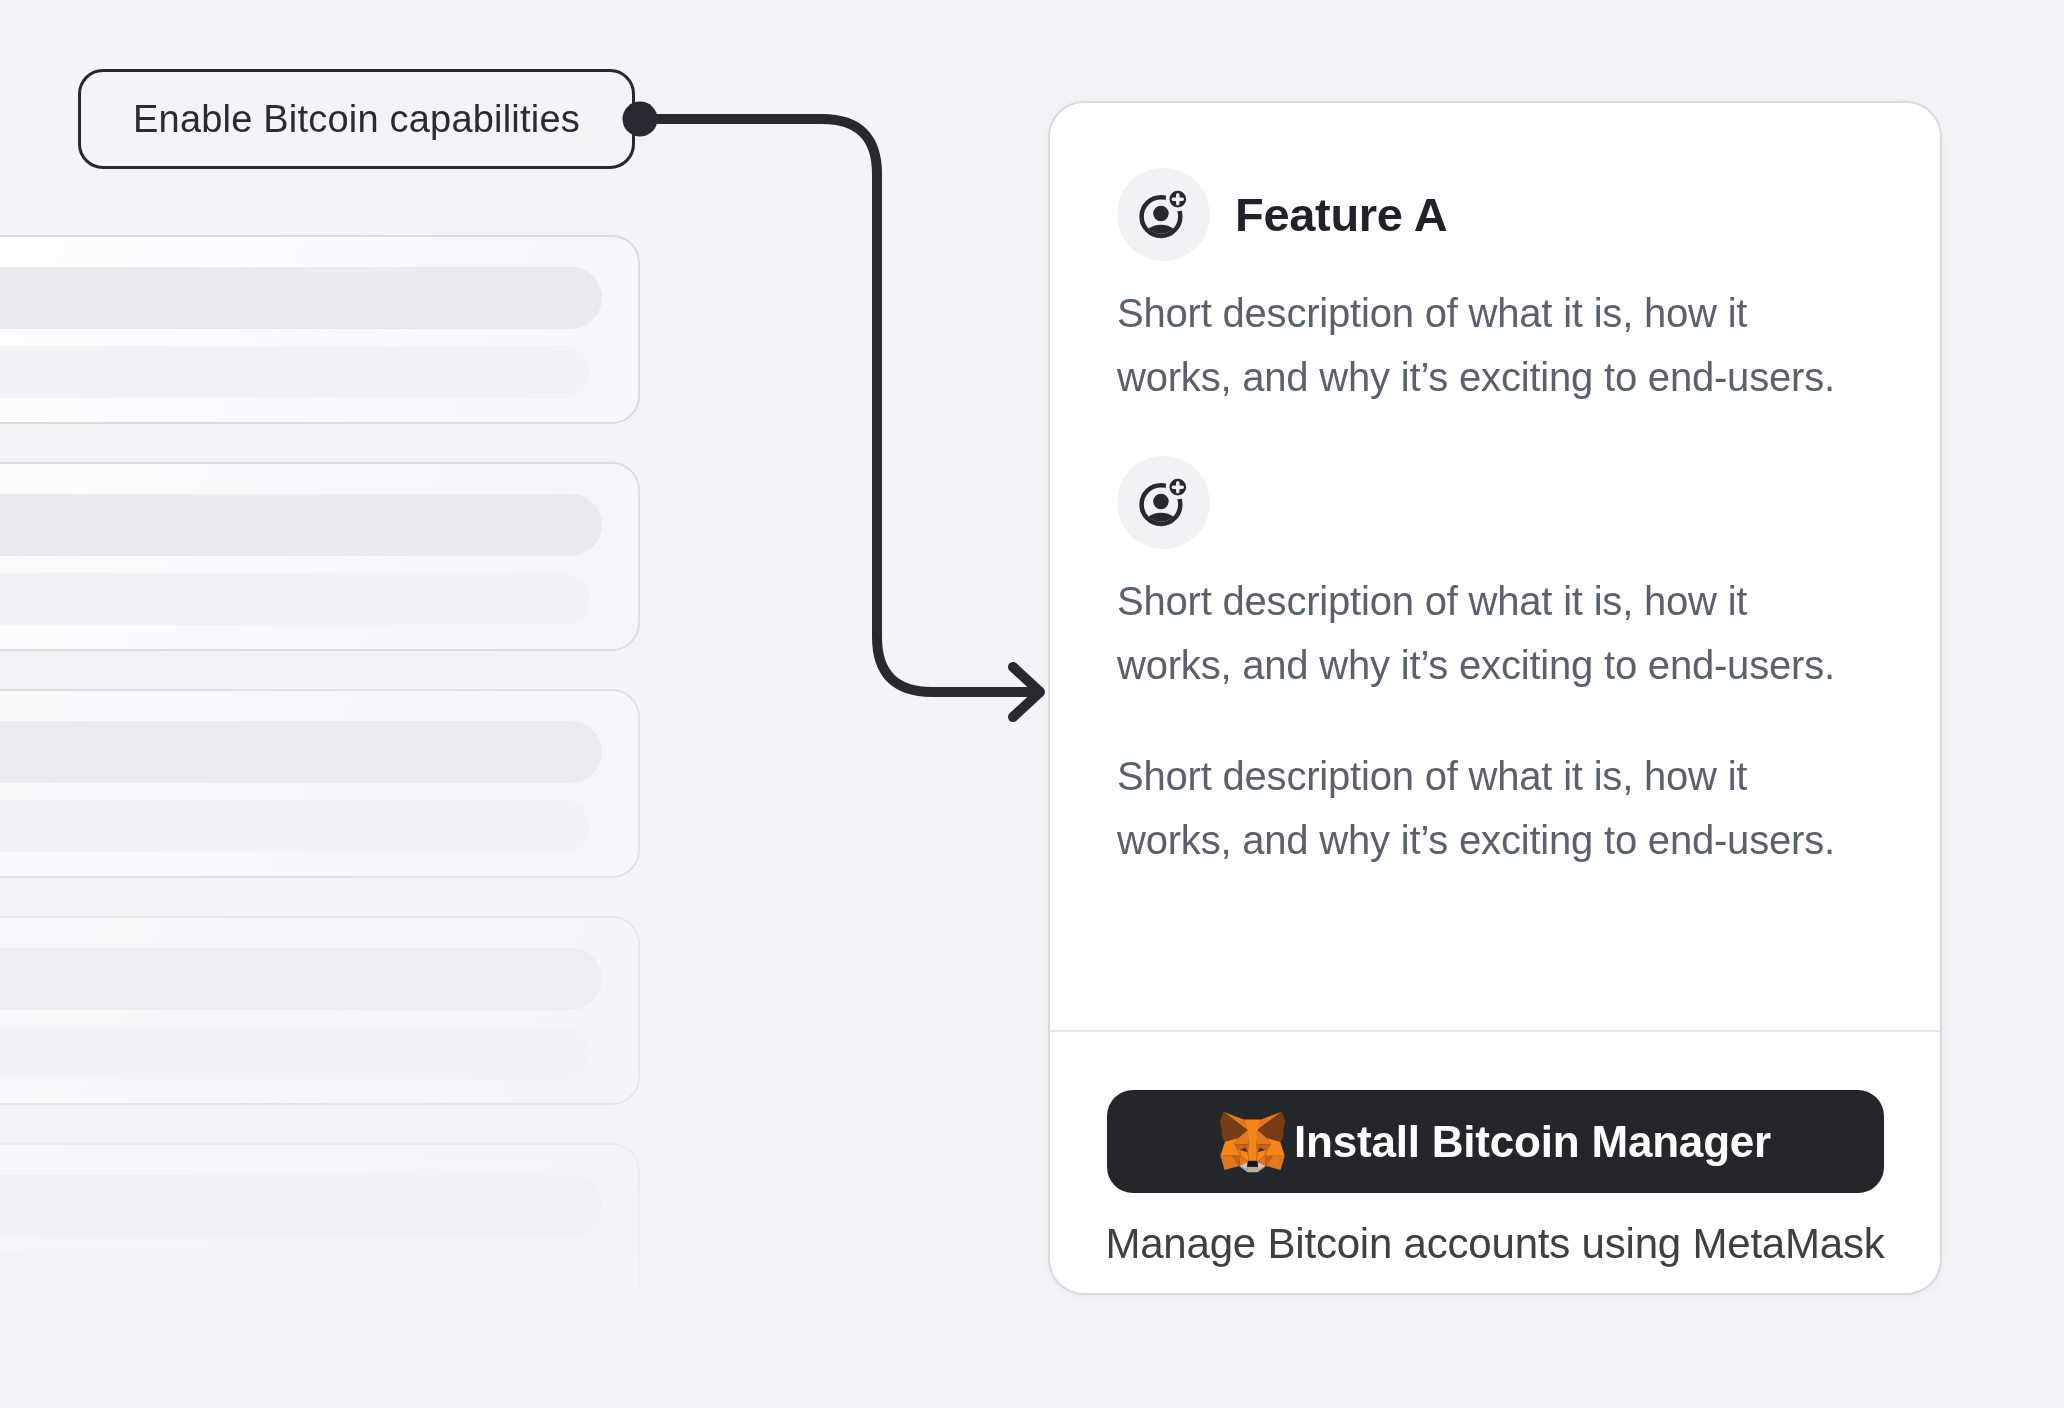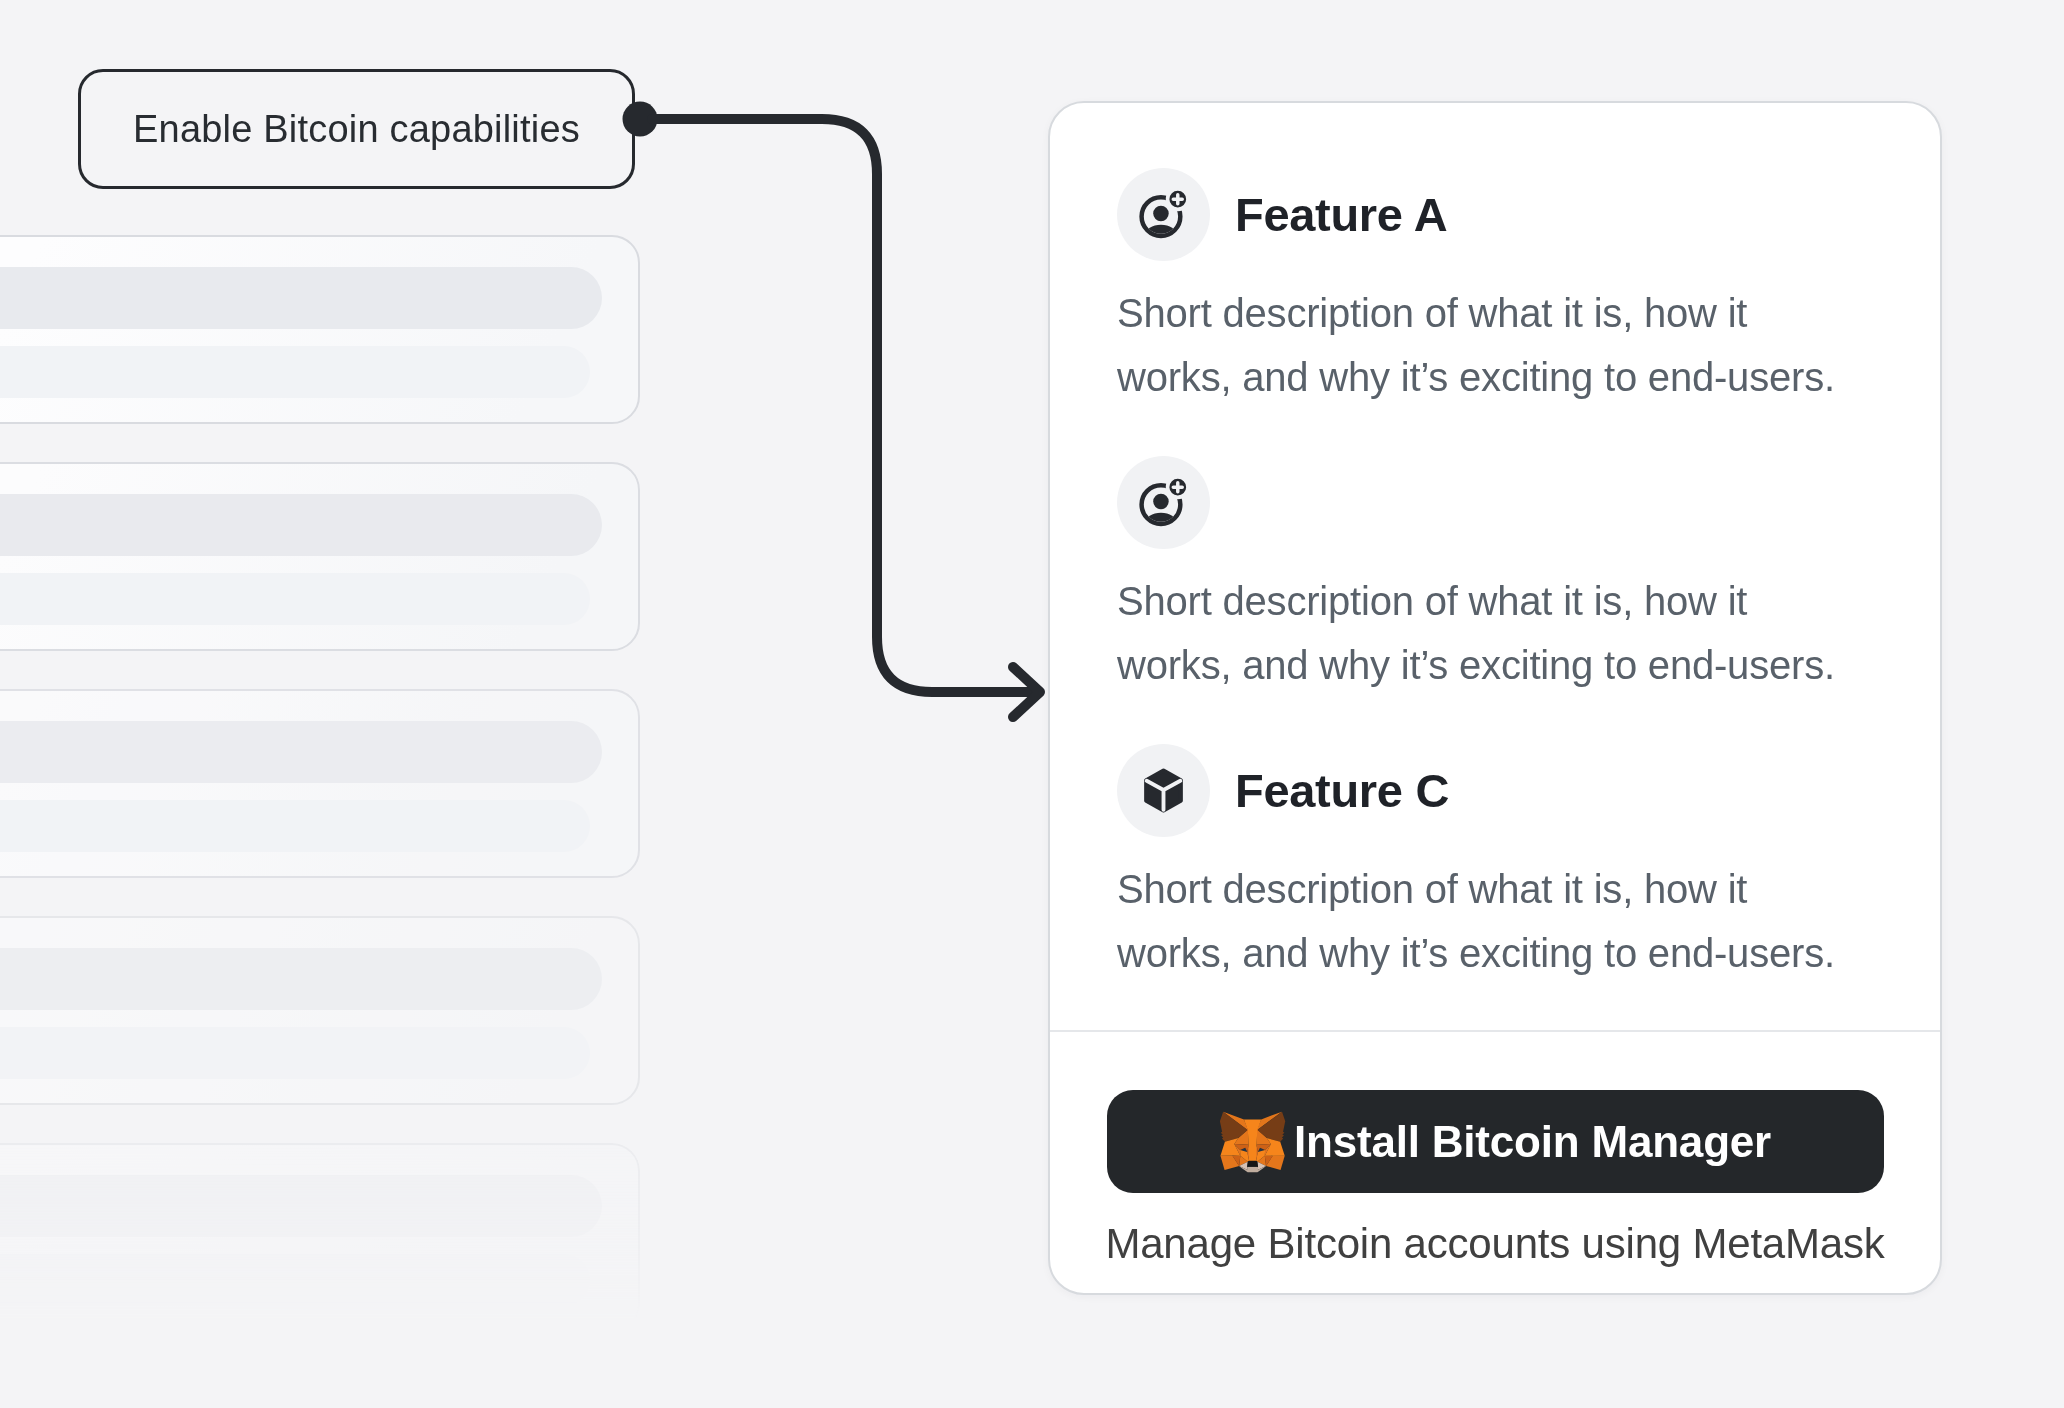--- a/index.html
+++ b/index.html
@@ -13,21 +13,21 @@
   .skeleton-card .pill{position:absolute;left:-4px;border-radius:999px;}
   .skeleton-card .pill-1{top:30px;height:62px;right:36px;background:#e8eaee;}
   .skeleton-card .pill-2{top:109px;height:52px;right:48px;background:#f1f3f6;}
   .skeleton-card.o2{opacity:.9;}
   .skeleton-card.o3{opacity:.72;}
   .skeleton-card.o4{opacity:.5;}
   .skeleton-card.o5{opacity:.32;-webkit-mask-image:linear-gradient(180deg,#000 0%,rgba(0,0,0,.55) 55%,transparent 95%);
     mask-image:linear-gradient(180deg,#000 0%,rgba(0,0,0,.55) 55%,transparent 95%);}
 
   
-  .callout{position:absolute;left:78px;top:69px;width:557px;height:120px;box-sizing:border-box;
+  .callout{position:absolute;left:78px;top:69px;width:557px;height:100px;box-sizing:border-box;
     border:3px solid #26292e;border-radius:25px;display:flex;align-items:center;justify-content:center;}
   .callout span{font-size:38px;font-weight:500;color:#282c31;letter-spacing:.2px;white-space:nowrap;}
 
   
   .connector{position:absolute;left:0;top:0;pointer-events:none;}
 
   
   .feature-card{position:absolute;left:1048px;top:101px;width:894px;height:1194px;box-sizing:border-box;
     background:#ffffff;border:2px solid #d7dade;border-radius:36px;
     box-shadow:0 2px 8px rgba(30,35,40,.04);}
@@ -134,29 +134,20 @@
             </svg>
           </div>
         </div>
         <div class="feature-desc">
           <div>Short description of what it is, how it</div>
           <div>works, and why it’s exciting to end-users.</div>
         </div>
       </div>
 
       <div class="feature">
-        <div class="feature-row">
-          <div class="icon-circle">
-            <svg width="53" height="53" viewBox="0 0 52 52">
-              <polygon points="26,6.5 43,16 43,36 26,45.5 9,36 9,16" fill="#26292e" stroke="#26292e" stroke-width="4" stroke-linejoin="round"></polygon>
-              <path d="M9.5,16.5 L26,25.5 L42.5,16.5 M26,25.5 L26,45" fill="none" stroke="#f1f2f4" stroke-width="3.8" stroke-linecap="round" stroke-linejoin="round"></path>
-            </svg>
-          </div>
-          <div class="feature-title">Feature C</div>
-        </div>
         <div class="feature-desc">
           <div>Short description of what it is, how it</div>
           <div>works, and why it’s exciting to end-users.</div>
         </div>
       </div>
 
     </div>
 
     <div class="divider"></div>
 

